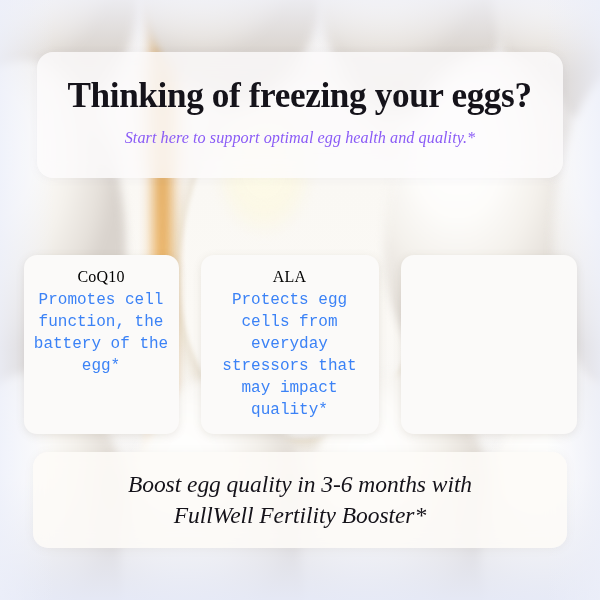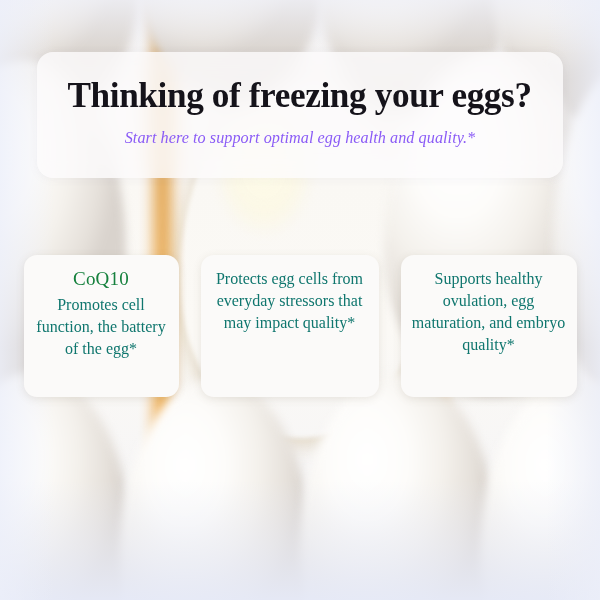--- a/index.html
+++ b/index.html
@@ -181,30 +181,30 @@
     background:#fbfaf9;
     padding:13px 7px 12px;
     text-align:center;
     box-shadow:0 2px 9px rgba(110,95,70,.13);
   }
   .ing-card.c2 { width:178px; }
   .ing-card.c3 { width:176px; min-height:137px; }
 
   .ing-title {
     font-family:"Liberation Serif", serif;
-    font-size:19px;
-    color:#15803d;
+    font-size:16px;
+    color:#000000;
     line-height:1.15;
     margin-bottom:4px;
     letter-spacing:.2px;
   }
   .ing-desc {
-    font-family:Liberation Serif, serif;
+    font-family:Liberation Mono, monospace;
     font-size:16px;
-    color:#0f766e;
+    color:#3b82f6;
     line-height:1.37;
   }
 
   
   .bottom-banner {
     position:absolute;
     left:33px; top:452px;
     width:534px; height:96px;
     border-radius:15px;
     background:rgba(253,250,247,.88);
@@ -264,23 +264,29 @@
   </div>
 
   <div class="cards-row">
 
     <div class="ing-card c1">
       <div class="ing-title">CoQ10</div>
       <div class="ing-desc">Promotes cell function, the battery of the egg*</div>
     </div>
 
     <div class="ing-card c2">
+      <div class="ing-title">ALA</div>
       <div class="ing-desc">Protects egg cells from everyday stressors that may impact quality*</div>
     </div>
 
     <div class="ing-card c3">
-      <div class="ing-desc">Supports healthy ovulation, egg maturation, and embryo quality*</div>
-    </div>
-
-  </div>
-
+    </div>
+
+  </div>
+
+  <div class="bottom-banner">
+    <div class="banner-text">
+      <span>Boost egg quality in 3-6 months with</span><br>
+      <span>FullWell Fertility Booster*</span>
+    </div>
+  </div>
 
 </div>
 
 </body></html>

